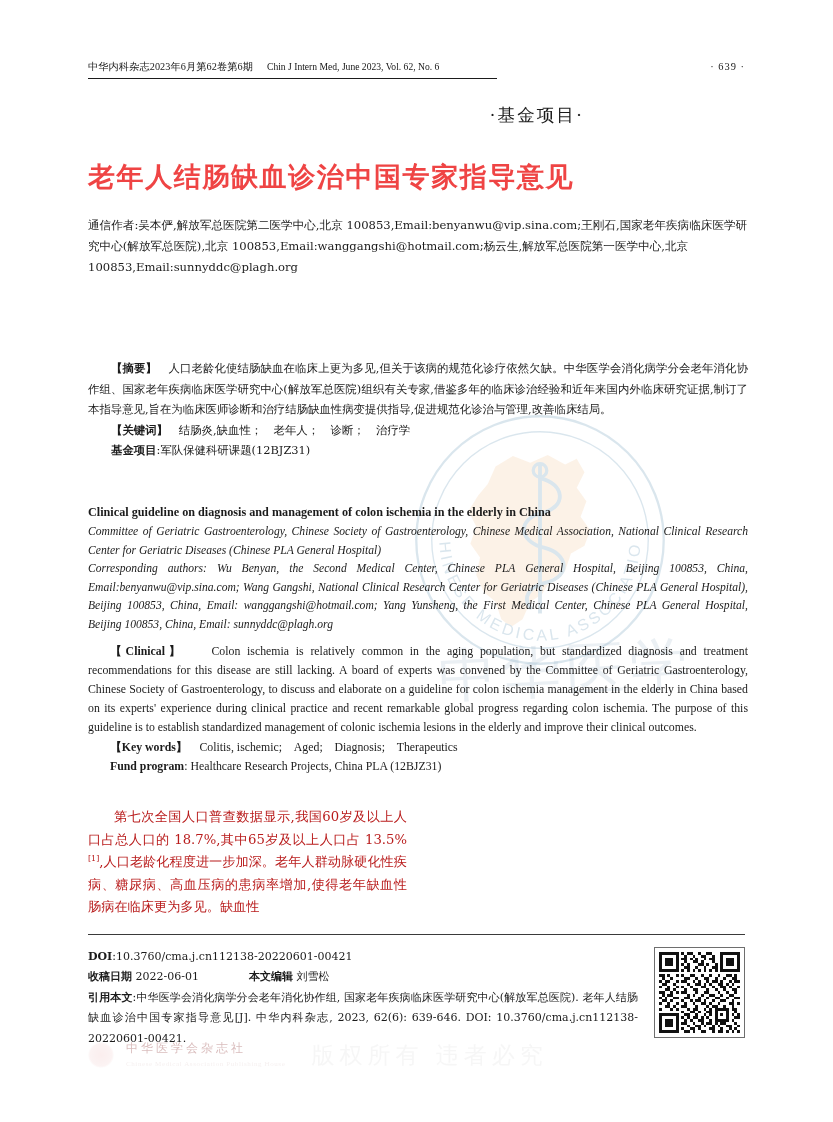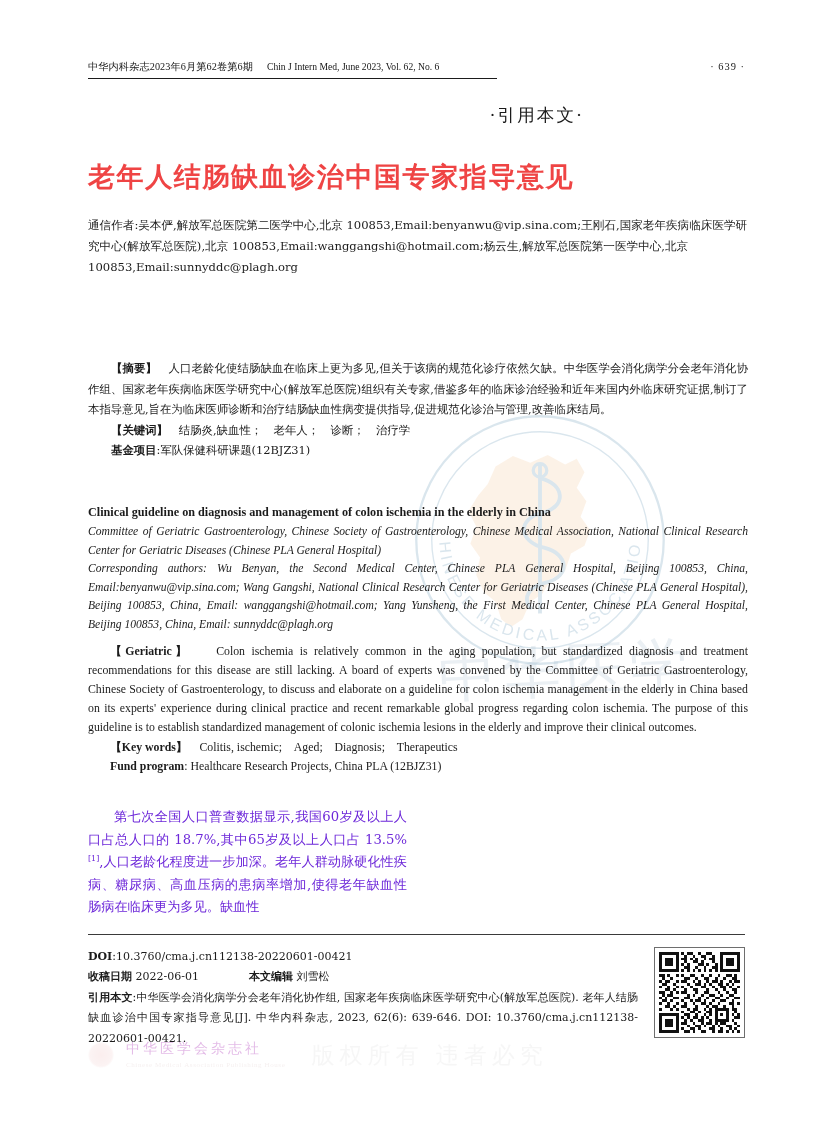--- a/index.html
+++ b/index.html
@@ -68,22 +68,22 @@
     gap: 12px;
   }
   .wm-bottom .wm-mark {
     width: 26px; height: 26px;
     border-radius: 50%;
     background: radial-gradient(circle at 50% 50%, #f3c8c8 0%, #f6dada 60%, rgba(246,218,218,0) 72%);
     flex: none;
     margin-top: 2px;
   }
   .wm-bottom .wm-txt-cn {
-    color: #a21caf;
-    font-size: 14px;
+    color: #7f1d1d;
+    font-size: 12px;
     letter-spacing: 3px;
     font-family: Liberation Serif, serif;
     white-space: nowrap;
   }
   .wm-bottom .wm-txt-en {
     color: #dfcccc;
     font-size: 7px;
     letter-spacing: 0.6px;
     margin-top: 3px;
     white-space: nowrap;
@@ -224,21 +224,21 @@
     width: 660px;
     display: flex;
     gap: 22px;
   }
   .col {
     width: 319px;
     font-size: 13.2px;
     line-height: 22.6px;
     text-align: justify;
     font-family: "DejaVu Serif", serif;
-    color: #6d28d9;
+    color: #b91c1c;
   }
   .col p { margin: 0; }
   .col .indent { text-indent: 26px; }
   sup { font-size: 8px; vertical-align: super; line-height: 0; }
 
   .foot-rule {
     position: absolute;
     left: 88px;
     top: 934px;
     width: 657px;
@@ -322,21 +322,21 @@
   <div class="content">
 
     <div class="running-head">
       <div>
         <span class="rh-left">中华内科杂志2023年6月第62卷第6期</span><span class="rh-en">Chin J Intern Med, June 2023, Vol. 62, No. 6</span>
       </div>
       <div class="rh-page">· 639 ·</div>
     </div>
     <div class="rh-rule"></div>
 
-    <div class="kicker">·引用本文·</div>
+    <div class="kicker">·基金项目·</div>
 
     <h1 class="doc-title">老年人结肠缺血诊治中国专家指导意见</h1>
 
     <div class="byline">
       <div class="corr">通信作者:吴本俨,解放军总医院第二医学中心,北京 100853,Email:benyanwu@vip.sina.com;王刚石,国家老年疾病临床医学研究中心(解放军总医院),北京 100853,Email:wanggangshi@hotmail.com;杨云生,解放军总医院第一医学中心,北京 100853,Email:sunnyddc@plagh.org</div>
     </div>
 
     <div class="cn-abstract">
       <p class="indent">
         <span class="lbl">【摘要】</span>
@@ -352,21 +352,21 @@
     </div>
 
     <div class="en-block">
       <div class="en-title">Clinical guideline on diagnosis and management of colon ischemia in the elderly in China</div>
       <div class="en-affil">
         <p>Committee of Geriatric Gastroenterology, Chinese Society of Gastroenterology, Chinese Medical Association, National Clinical Research Center for Geriatric Diseases (Chinese PLA General Hospital)</p>
         <p>Corresponding authors: Wu Benyan, the Second Medical Center, Chinese PLA General Hospital, Beijing 100853, China, Email:benyanwu@vip.sina.com; Wang Gangshi, National Clinical Research Center for Geriatric Diseases (Chinese PLA General Hospital), Beijing 100853, China, Email: wanggangshi@hotmail.com; Yang Yunsheng, the First Medical Center, Chinese PLA General Hospital, Beijing 100853, China, Email: sunnyddc@plagh.org</p>
       </div>
       <div class="en-abstract">
         <p class="indent">
-          <span class="brk">【Geriatric】</span>
+          <span class="brk">【Clinical】</span>
           <span>&nbsp;&nbsp;&nbsp;</span><span>Colon ischemia is relatively common in the aging population, but standardized diagnosis and treatment recommendations for this disease are still lacking. A board of experts was convened by the Committee of Geriatric Gastroenterology, Chinese Society of Gastroenterology, to discuss and elaborate on a guideline for colon ischemia management in the elderly in China based on its experts' experience during clinical practice and recent remarkable global progress regarding colon ischemia. The purpose of this guideline is to establish standardized management of colonic ischemia lesions in the elderly and improve their clinical outcomes.</span>
         </p>
         <p class="indent en-kw">
           <span class="brk">【Key words】</span>
           <span>&nbsp;&nbsp;&nbsp;</span><span>Colitis, ischemic;　Aged;　Diagnosis;　Therapeutics</span>
         </p>
         <p class="indent en-fund">
           <span class="brk">Fund program</span><span>: Healthcare Research Projects, China PLA (12BJZ31)</span>
         </p>
       </div>

